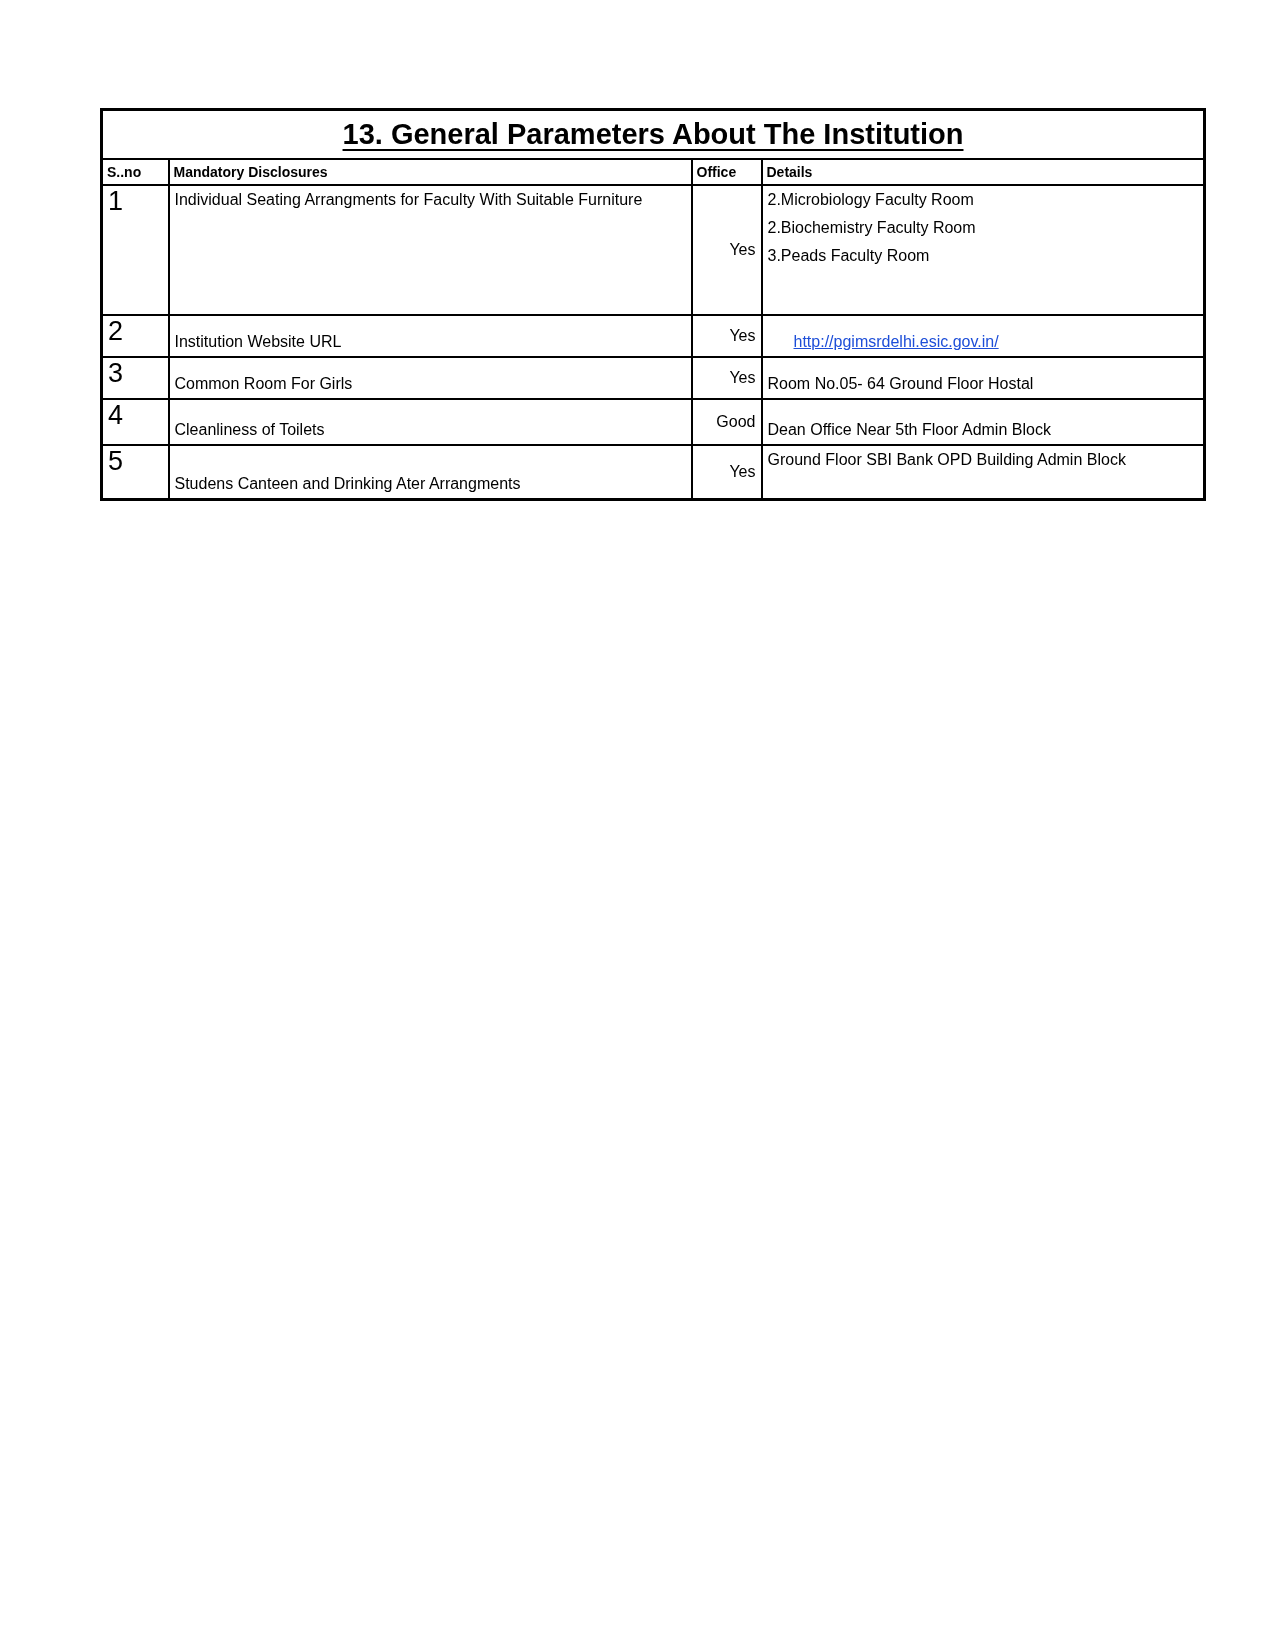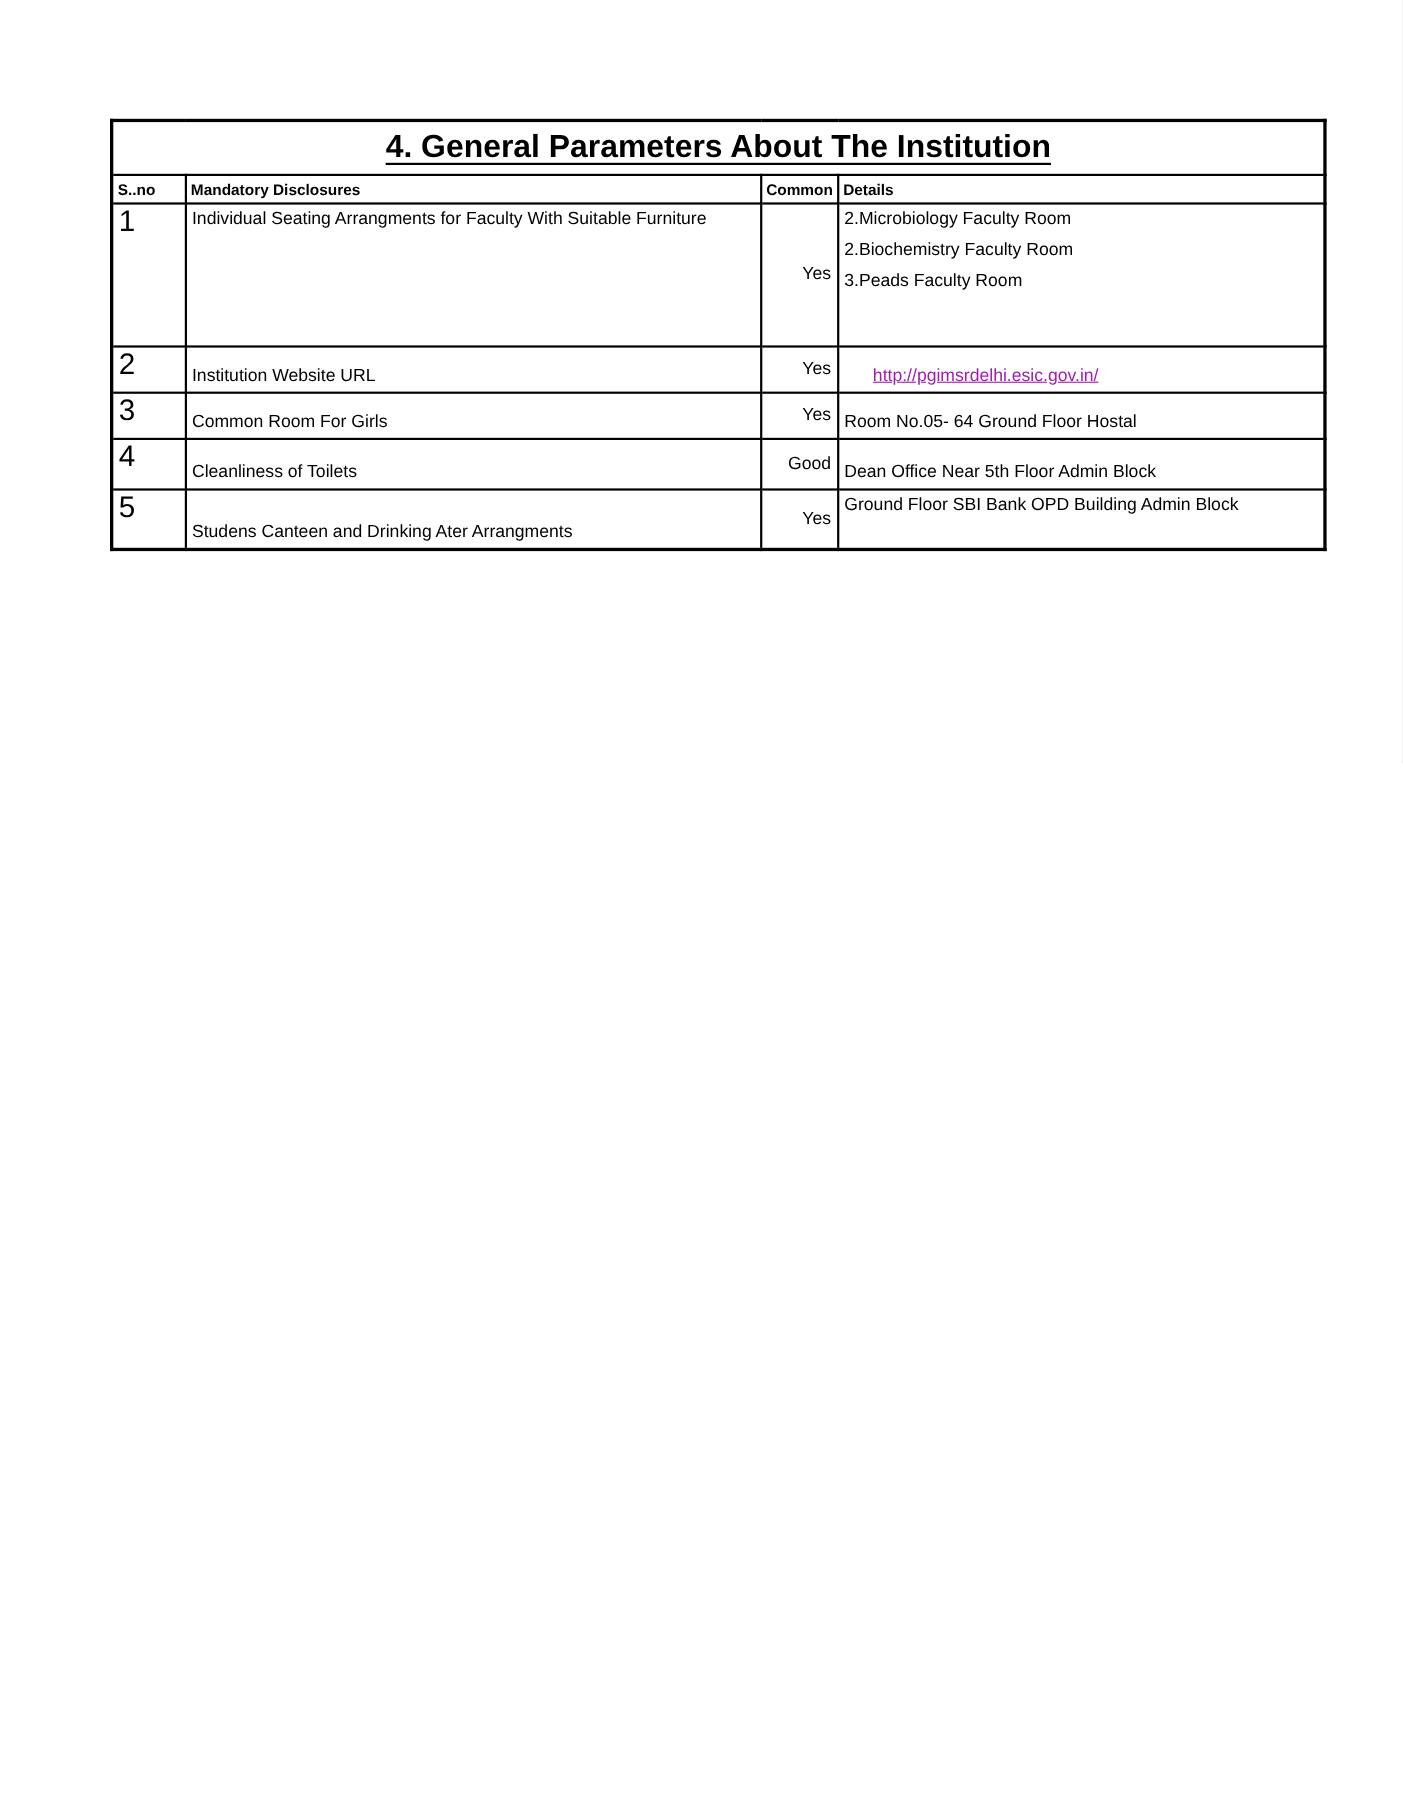--- a/index.html
+++ b/index.html
@@ -71,48 +71,48 @@
     <colgroup>
       <col style="width:67px">
       <col style="width:523px">
       <col style="width:70px">
       <col style="width:443px">
     </colgroup>
 
     <tbody>
         <tr class="title-row">
       <td class="title-cell" colspan="4">
-        <span class="title-text">4. General Parameters About The Institution</span>
+        <span class="title-text">13. General Parameters About The Institution</span>
       </td>
     </tr>
 
     <tr class="header-row">
       <th>S..no</th>
       <th>Mandatory Disclosures</th>
-      <th>Common</th>
+      <th>Office</th>
       <th>Details</th>
     </tr>
 
     <tr style="height:130px;">
       <td class="sno">1</td>
       <td class="mand vt pt3">Individual Seating Arrangments for Faculty With Suitable Furniture</td>
       <td class="status vm">Yes</td>
       <td class="details vt pt3">
         <div>2.Microbiology Faculty Room</div>
         <div>2.Biochemistry Faculty Room</div>
         <div>3.Peads Faculty Room</div>
       </td>
     </tr>
 
     <tr style="height:42px;">
       <td class="sno">2</td>
       <td class="mand vb pb4">Institution Website URL</td>
       <td class="status vm">Yes</td>
       <td class="details vb pb4">
-        <a class="weblink" href="#" style="color:#a21caf;padding-left:26px;" title="http://pgimsrdelhi.esic.gov.in/">http://pgimsrdelhi.esic.gov.in/</a>
+        <a class="weblink" href="#" style="color:#1d4ed8;padding-left:26px;" title="http://pgimsrdelhi.esic.gov.in/">http://pgimsrdelhi.esic.gov.in/</a>
       </td>
     </tr>
 
     <tr style="height:42px;">
       <td class="sno">3</td>
       <td class="mand vb pb4">Common Room For Girls</td>
       <td class="status vm">Yes</td>
       <td class="details vb pb4">Room No.05- 64 Ground Floor Hostal</td>
     </tr>
 

